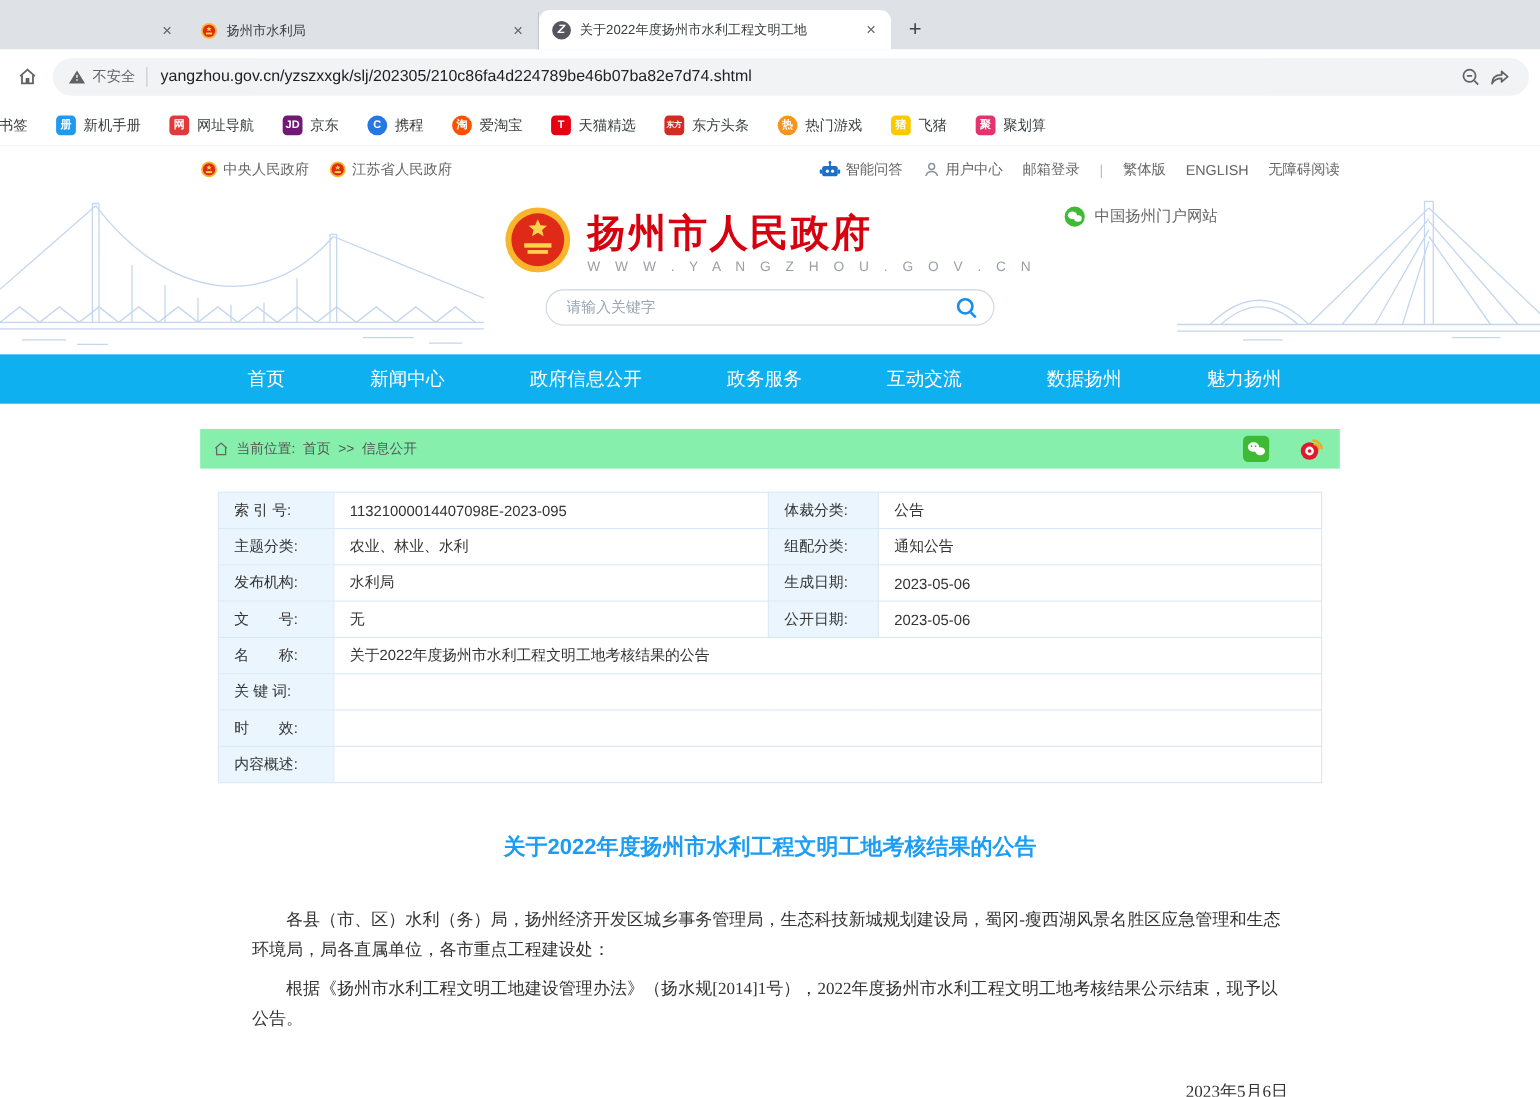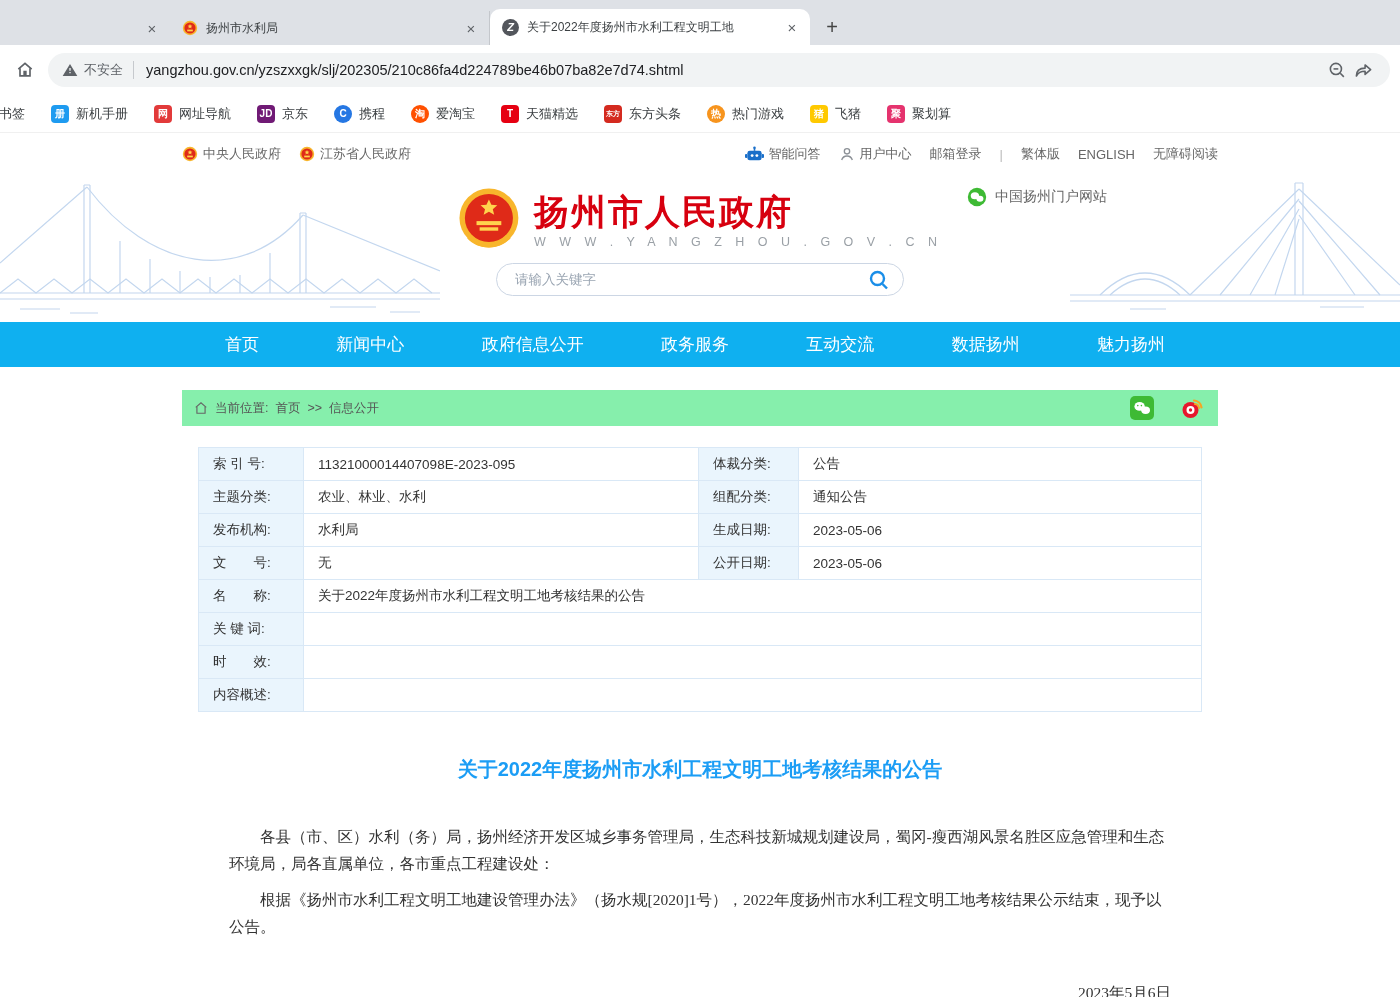--- a/index.html
+++ b/index.html
@@ -400,19 +400,19 @@
       <td class="lbl">内容概述:</td>
       <td colspan="3"></td>
     </tr>
   </tbody>
     </table>
 
   <div class="article">
     <div class="a-title">关于2022年度扬州市水利工程文明工地考核结果的公告</div>
     <div class="a-body">
       <p class="p1">各县（市、区）水利（务）局，扬州经济开发区城乡事务管理局，生态科技新城规划建设局，蜀冈-瘦西湖风景名胜区应急管理和生态环境局，局各直属单位，各市重点工程建设处：</p>
-      <p class="p2">根据《扬州市水利工程文明工地建设管理办法》（扬水规[2020]1号），2022年度扬州市水利工程文明工地考核结果公示结束，现予以公告。</p>
+      <p class="p2">根据《扬州市水利工程文明工地建设管理办法》（扬水规[2014]1号），2022年度扬州市水利工程文明工地考核结果公示结束，现予以公告。</p>
       <div class="a-date">2023年5月6日</div>
 
     </div>
   </div>
 
 </div>
 
 </body></html>

